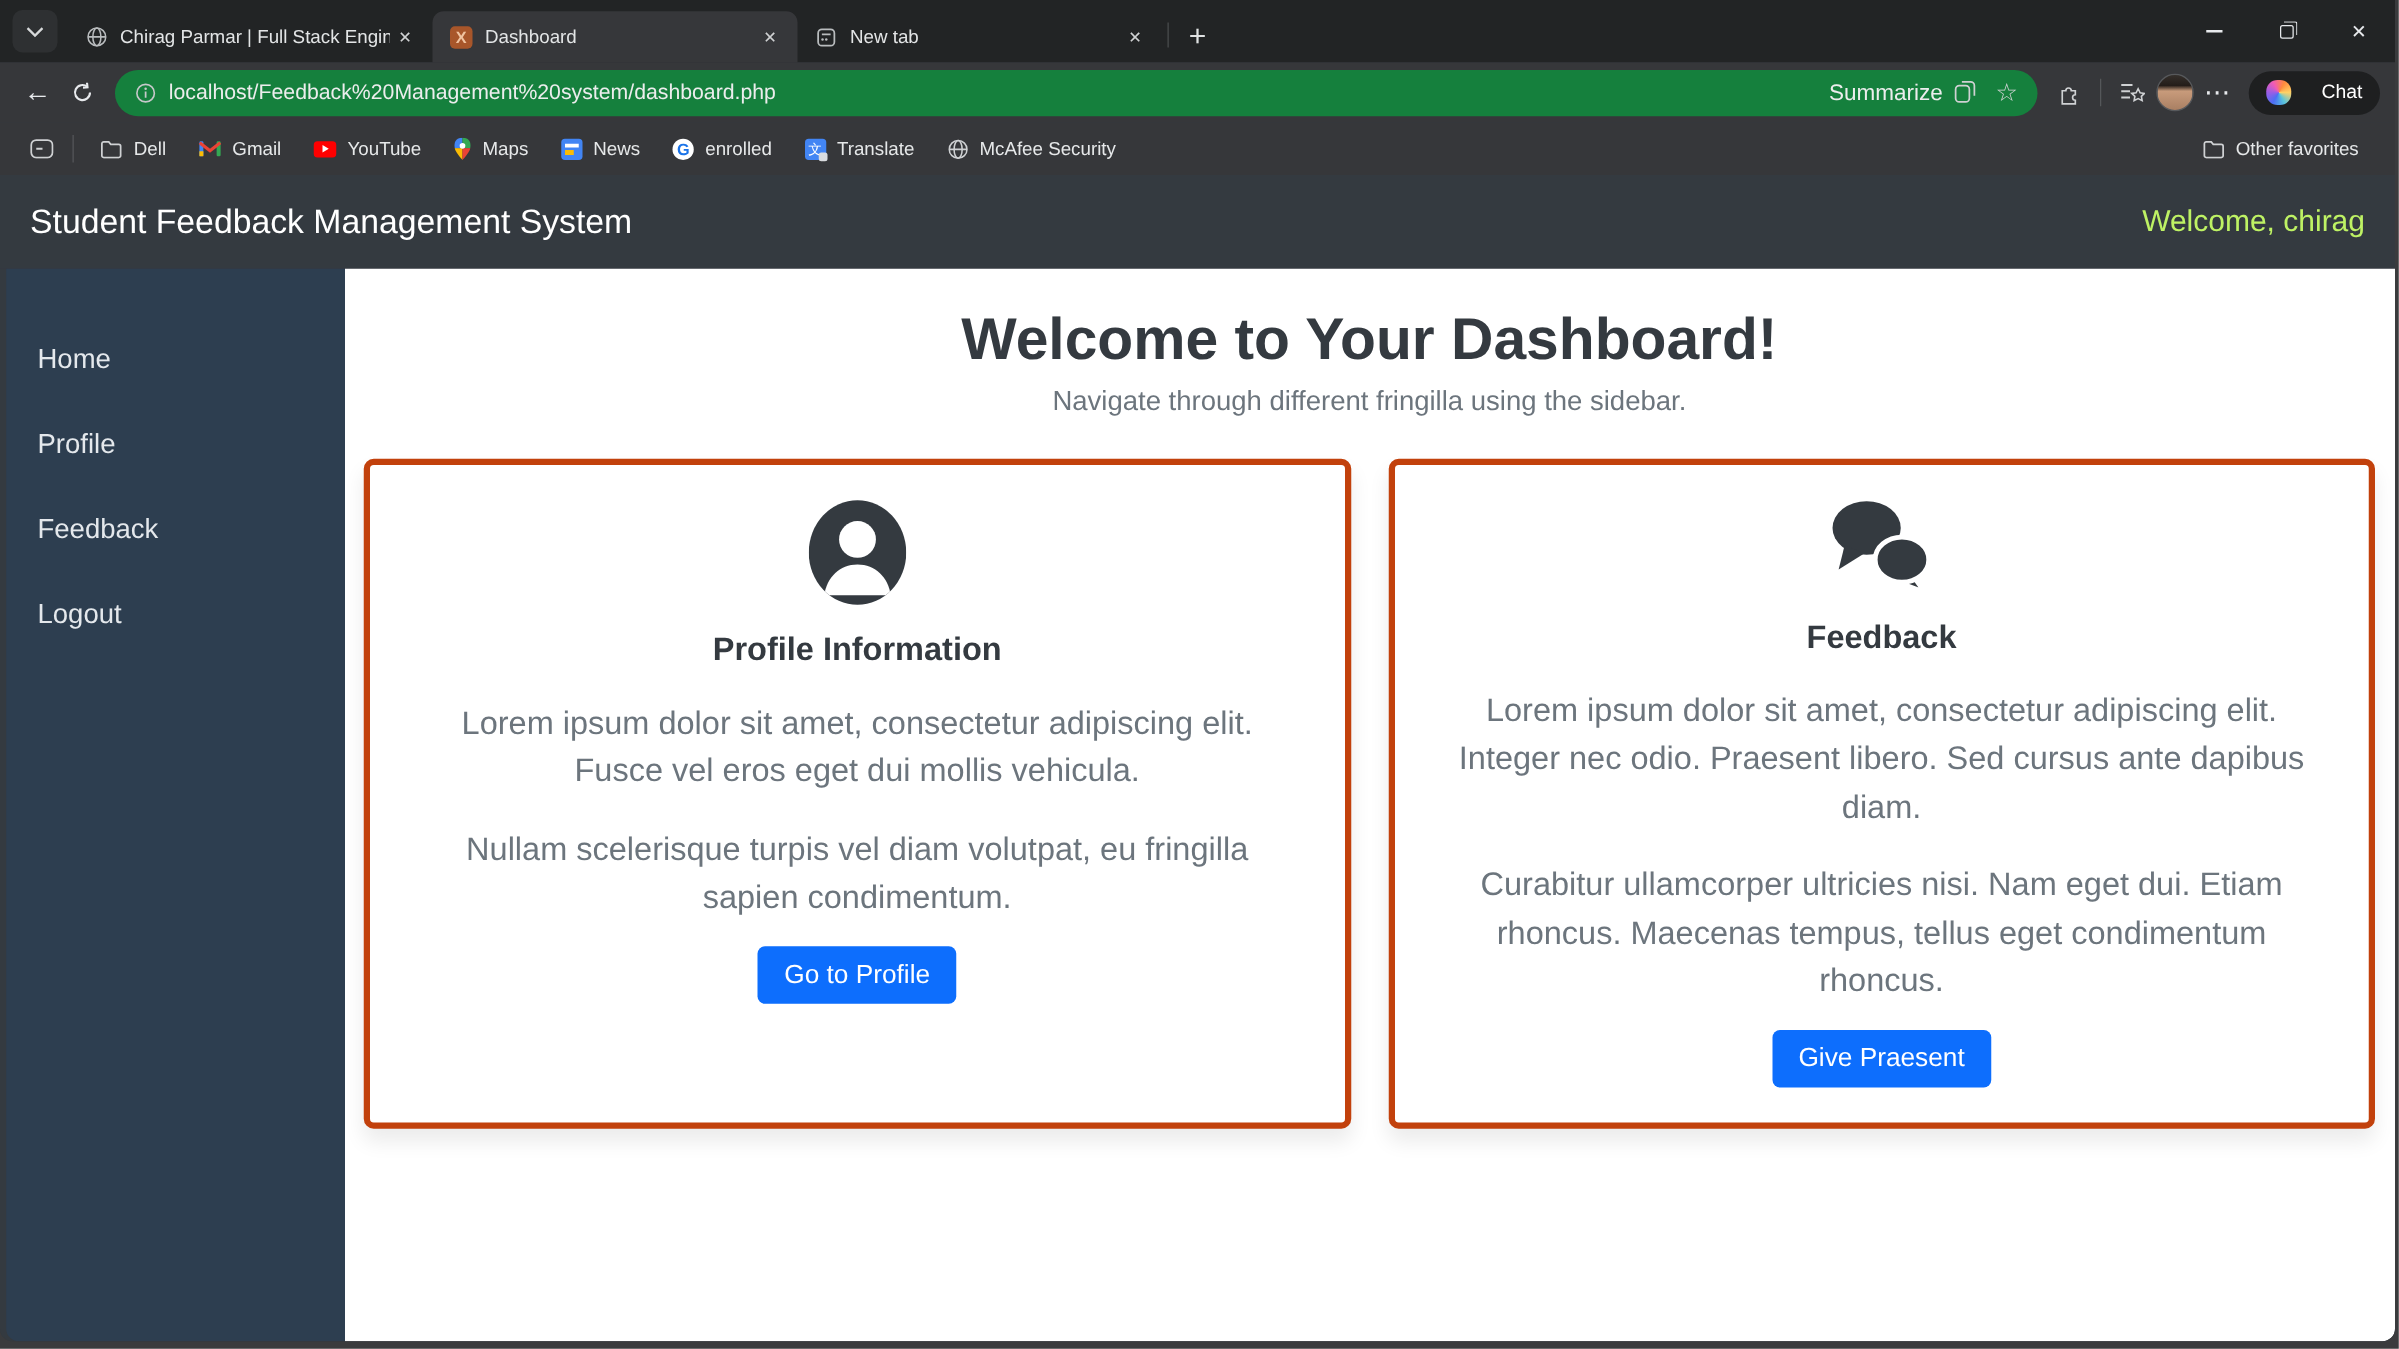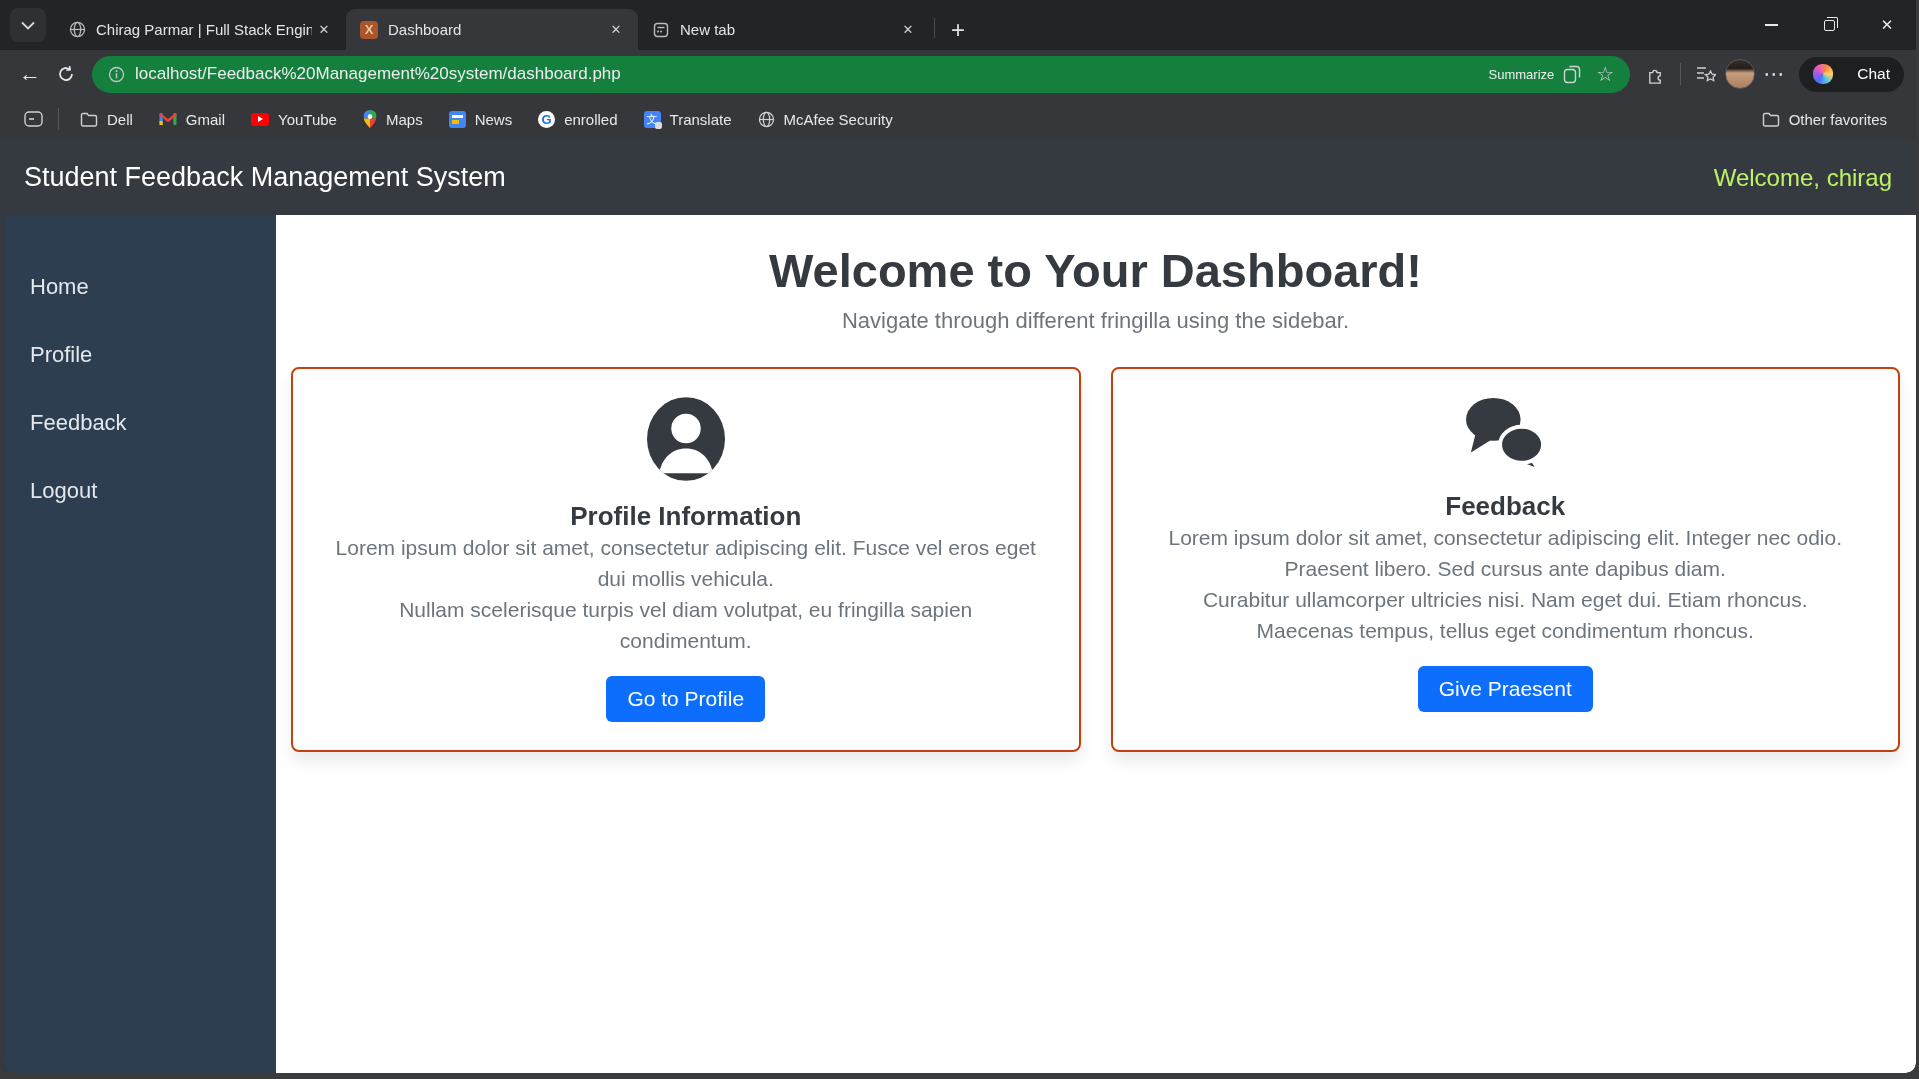--- a/index.html
+++ b/index.html
@@ -33,21 +33,21 @@
   .restore-glyph::before{ content:""; position:absolute; left:2px; top:-4px; width:10px; height:10px;
     border-top:1.4px solid #e8eaed; border-right:1.4px solid #e8eaed; border-radius:0 2px 0 0; }
   .min-glyph{ width:13px; height:1.6px; background:#e8eaed; }
   
   .toolbar{ height:48px; flex:none; background:#36373a; display:flex; align-items:center; padding:0 12px; }
   .nav-btn{ width:36px; height:34px; display:flex; align-items:center; justify-content:center;
     color:#e8eaed; font-size:22px; border-radius:6px; flex:none; }
   .address-bar{ flex:1; height:37px; background:#15803d; border-radius:19px; display:flex; align-items:center;
     padding:0 16px; margin:0 8px; }
   .url-text{ font-size:17px; margin-left:10px; flex:1; color:#eceded; white-space:nowrap; overflow:hidden; }
-  .summarize{ display:flex; align-items:center; gap:9px; font-size:13px; color:#eceded; }
+  .summarize{ display:flex; gap:9px; font-size:18px; color:#eceded; }
   .star-btn{ font-size:20px; color:#d3d5d7; margin-left:14px; }
   .tb-divider{ width:1px; height:22px; background:#55575a; margin:0 8px; flex:none; }
   .icon-btn{ width:34px; height:34px; display:flex; align-items:center; justify-content:center; border-radius:6px; flex:none; }
   .avatar{ width:30px; height:30px; border-radius:50%; border:1px solid #57595c;
     background:linear-gradient(180deg,#35302c 0%,#241d19 30%,#c89b7b 46%,#a97f63 100%); }
   .dots{ color:#e8eaed; font-size:21px; letter-spacing:1px; }
   .chat-pill{ height:35px; border-radius:18px; background:#1e1f20; display:flex; align-items:center;
     gap:24px; padding:0 14px; color:#fff; font-size:15.5px; margin-left:8px; flex:none; }
   .copilot-dot{ width:20px; height:20px; border-radius:45%;
     background:conic-gradient(from 210deg,#4c6ef5,#9b5de5,#f15bb5,#fe8a3c,#ffd166,#58c4dd,#4c6ef5); }
@@ -75,27 +75,27 @@
   .site-header{ height:75px; flex:none; background:#343a40; display:flex; align-items:center; padding:0 24px; }
   .site-title{ color:#fff; font-size:27px; font-weight:400; }
   .welcome{ margin-left:auto; color:#bef264; font-size:24px; }
   .page-body{ flex:1; display:flex; min-height:0; background:#343a40; }
   .sidebar{ width:271px; margin-left:5px; background:#2d3e50; border-radius:0 0 0 10px; padding-top:38px; flex:none; }
   .sidebar-item{ padding:21px 10px 21px 25px; color:#e4e8ec; font-size:22px; cursor:pointer; }
   .main{ flex:1; background:#fff; border-radius:0 0 10px 0; padding:0 16px 0 15px; overflow:hidden; }
   .main-heading{ margin:28px 0 0; text-align:center; font-size:47px; font-weight:600; color:#343a40; }
   .main-sub{ text-align:center; font-size:22px; color:#6c757d; margin-top:10px; }
   .cards{ display:flex; gap:30px; margin-top:33px; align-items:stretch; }
-  .card{ flex:1; background:#fff; border:2px solid #c2410c; border-radius:8px;
+  .card{ flex:1; background:#fff; border:5px solid #c2410c; border-radius:8px;
     box-shadow:0 10px 16px rgba(0,0,0,.08); padding:18px 40px 28px; text-align:center;
     display:flex; flex-direction:column; align-items:center; }
   .card-icon-box{ height:104px; display:flex; align-items:center; justify-content:center; }
   .card.feedback-card .card-icon-box{ height:94px; }
   .card-title{ font-size:26px; font-weight:600; color:#343a40; margin:10px 0 0; }
-  .card-p{ font-size:21px; color:#6c757d; line-height:1.48; margin:0 0 0; max-width:740px; }
+  .card-p{ font-size:26px; color:#6c757d; line-height:1.48; margin:24px 0 0; max-width:740px; }
   .btn-primary{ margin-top:20px; background:#0d6efd; color:#fff; border:none; border-radius:6px;
     font-size:21px; padding:11px 21px; font-family:inherit; cursor:pointer; }
 </style>
 </head>
 <body>
 
 <div class="browser-window">
 
   <div class="tab-bar">
     <div class="tab-search">

